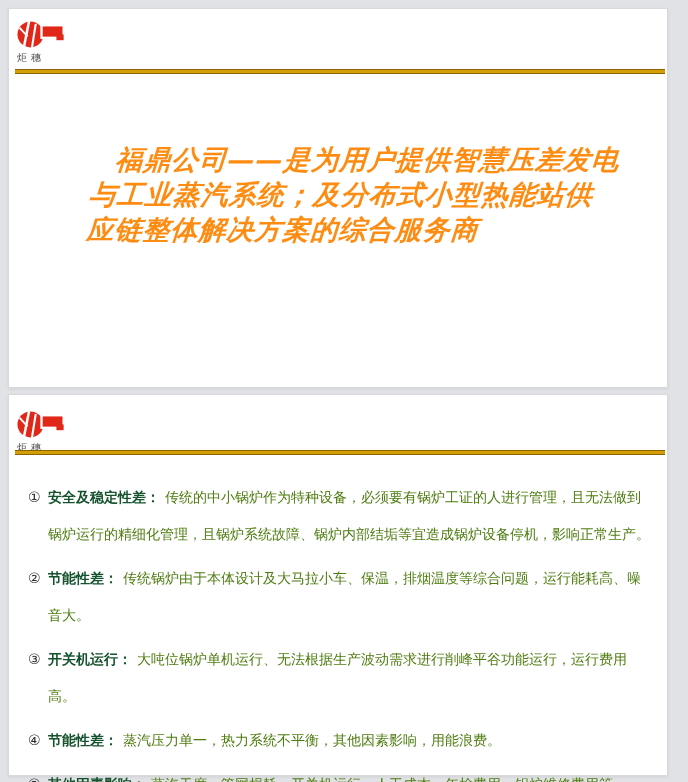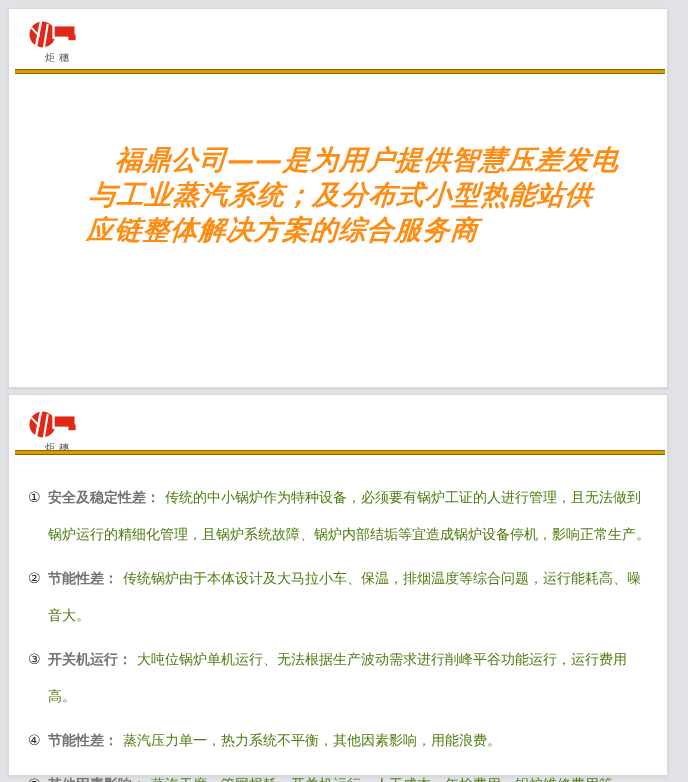--- a/index.html
+++ b/index.html
@@ -16,21 +16,21 @@
     left: 8px;
     width: 660px;
     background: #ffffff;
     border: 1px solid #d8d9db;
     box-shadow: 0 1px 3px rgba(0,0,0,0.07);
   }
   #slide1 { top: 8px;  height: 380px; }
   #slide2 { top: 394px; height: 382px; }
 
   
-  .logo-block { position: absolute; left: 20px; top: 6px; width: 60px; text-align: center; }
+  .logo-block { position: absolute; left: 8px; top: 6px; width: 60px; }
   #slide2 .logo-block { top: 10px; }
   .logo-mark { display: block; width: 50px; height: 35px; }
   .logo-text {
     display: block;
     margin-top: 1px;
     font-size: 10px;
     letter-spacing: 4px;
     color: #4f4f4f;
     white-space: nowrap;
   }
@@ -91,21 +91,21 @@
     margin-bottom: 7px;
   }
   .item-num {
     position: absolute;
     left: 0; top: 0;
     font-weight: normal;
     color: #2b2b2b;
   }
   .item-heading {
     font-weight: bold;
-    color: #737373;
+    color: #14532d;
     margin-right: 5px;
   }
   .item-body { color: #4d7c0f; }
 </style>
 </head>
 <body>
 
 <div class="canvas">
 
   <section class="slide" id="slide1">

